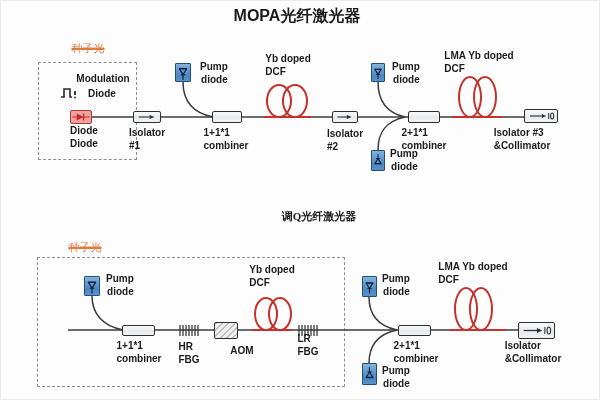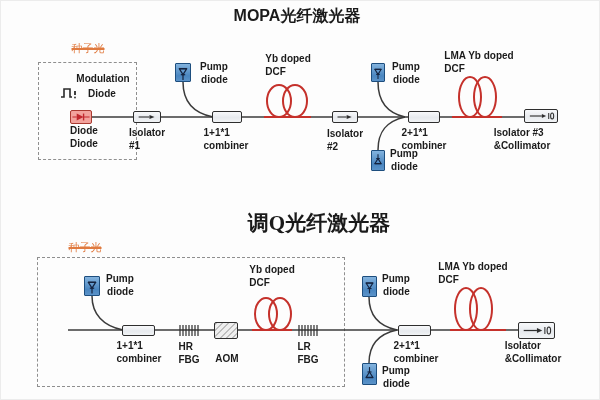--- a/index.html
+++ b/index.html
@@ -13,21 +13,21 @@
         border:1.5px solid #1d4e7e;border-radius:1px;}
   .seed{background:#f2a29c;border:1.5px solid #a93a31;}
   .aombox{background:repeating-linear-gradient(135deg,#bfbfbf 0 1.5px,#efefef 1.5px 4.5px);
           border:1.5px solid #2e2e2e;}
   .lbl{position:absolute;font-weight:bold;font-size:10px;line-height:13px;color:#1b1b1b;
        white-space:nowrap;z-index:3;transform:translateX(-50%);text-align:left;}
   .lbl-left{transform:none;text-align:right;}
   .lbl span{display:block;}
   .title{position:absolute;font-weight:bold;font-size:16px;color:#1a1a1a;white-space:nowrap;
          z-index:3;transform:translateX(-50%);}
-  .title-serif{font-family:"Liberation Serif",serif;font-size:21px;text-align:right;}
+  .title-serif{font-family:"Liberation Serif",serif;font-size:11px;text-align:right;}
   .seedlight{position:absolute;font-weight:normal;font-size:11px;color:#e07a3f;white-space:nowrap;
              z-index:3;transform:translateX(-50%);text-decoration:line-through;
              text-decoration-thickness:1.5px;}
   .glyph{position:absolute;inset:0;width:100%;height:100%;}
   .iconbox{position:absolute;z-index:3;}
 </style>
 </head>
 <body>
 
 <div id="canvas">
@@ -240,30 +240,30 @@
     <span>1+1*1</span>
     <span>combiner</span>
   </div>
 
   <div class="lbl" style="left:189px;top:340px;">
     <span>HR</span>
     <span>FBG</span>
   </div>
 
   <div class="box aombox" style="left:214px;top:322px;width:24px;height:17px;"></div>
-  <div class="lbl" style="left:227px;top:344px;margin-top:8px;">
+  <div class="lbl" style="left:242px;top:344px;">
     <span>AOM</span>
   </div>
 
   <div class="lbl" style="left:272px;top:263px;">
     <span>Yb doped</span>
     <span>DCF</span>
   </div>
 
-  <div class="lbl" style="left:308px;top:340px;">
+  <div class="lbl" style="left:308px;top:332px;">
     <span>LR</span>
     <span>FBG</span>
   </div>
 
   <div class="box pump" style="left:362px;top:276px;width:15px;height:21px;">
     <svg class="glyph" viewBox="0 0 16 19">
       <g stroke="#14233f" stroke-width="1.4" fill="none">
         <path d="M3.5,5 H12.5"></path>
           <path d="M4,5.5 L12,5.5 L8,12 Z"></path>
           <path d="M5.5,12 H10.5"></path>

